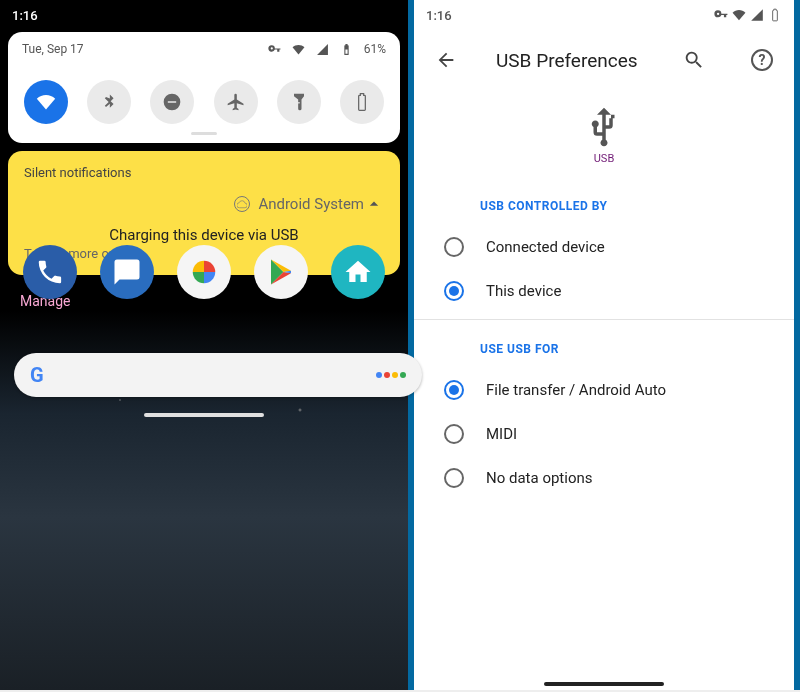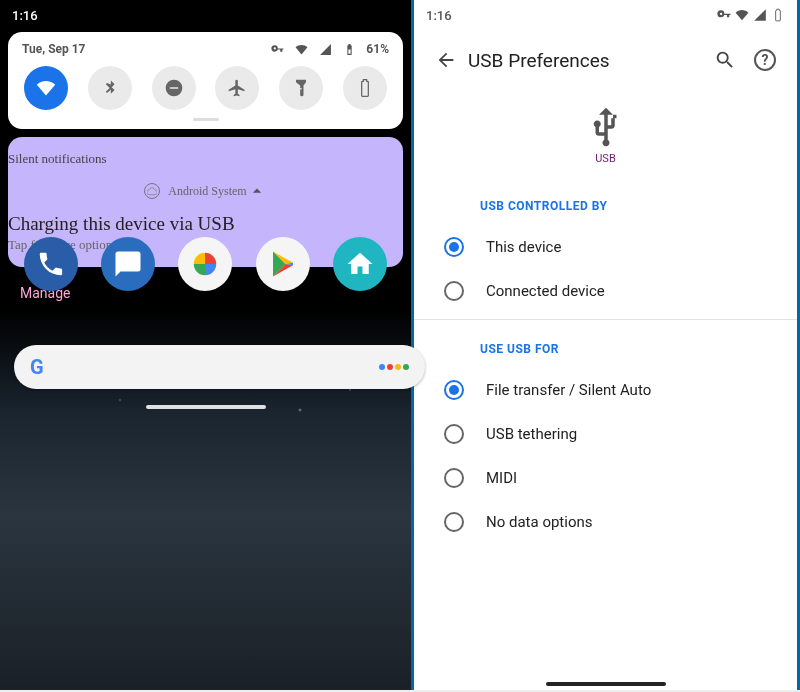--- a/index.html
+++ b/index.html
@@ -7,21 +7,21 @@
     font-family: Roboto, Arial, sans-serif;
     background: #eee;
     width: 800px;
     height: 692px;
     overflow: hidden;
     display: flex;
   }
   .screen {
     position: relative;
     height: 690px;
-    border-right: 3px solid #0369a1;
+    border-right: 6px solid #0369a1;
   }
   .screen-left { width: 414px; background: #000; }
   .screen-right { flex: 1; background: #fff; }
 
   
   .status-bar {
     height: 30px;
     display: flex;
     align-items: center;
     justify-content: space-between;
@@ -54,51 +54,49 @@
     background: #fff;
     border-radius: 14px;
     padding: 10px 14px 6px 14px;
   }
   .qs-header {
     display: flex;
     justify-content: space-between;
     align-items: flex-start;
     font-size: 12px;
     color: #555;
-    margin-bottom: 10px;
-    font-weight: bold;
+    margin-bottom: 24px;
   }
   .qs-status { display:flex; align-items:center; gap:10px; color:#555; font-size:12px; }
   .qs-status svg { width:13px; height:13px; fill:#555; }
   .qs-row { display: flex; justify-content: space-between; padding: 0 2px; }
   .qs-tile {
     width: 44px; height: 44px;
     background: #eaeaea;
     border-radius: 50%;
     display: flex; align-items: center; justify-content: center;
     color: #666;
   }
   .qs-tile.active { background: #1a73e8; color: #fff; }
   .qs-tile svg { width: 20px; height: 20px; fill: currentColor; }
   .qs-handle { width: 26px; height: 3px; background:#ddd; border-radius:2px; margin: 8px auto 2px; }
 
   .notif-panel {
     margin: 0 8px 8px 8px;
-    background: #c4b5fd;
+    background: #fde047;
     border-radius: 14px;
-    padding: 14px 0;
-    font-family: Liberation Serif, serif;
+    padding: 14px 16px;
   }
   .notif-section-title { font-size: 13px; color:#444; margin-bottom: 14px; }
-  .notif-app-row { display:flex; align-items:center; justify-content:center; font-size:12px; color:#666; }
+  .notif-app-row { display:flex; align-items:center; justify-content:flex-end; font-size:15px; color:#666; }
   .notif-app-row .left { display:flex; align-items:center; gap:8px; }
   .app-ico-circle { width:16px; height:16px; border: 1.5px solid #777; border-radius:50%; display:flex; align-items:center; justify-content:center;}
   .app-ico-circle svg{ width:10px; height:10px; fill:#777;}
   .chevron { width: 20px; height: 20px; fill: #555; }
-  .notif-title { font-size: 19px; color:#222; margin-top: 12px; }
+  .notif-title { font-size: 15px; color:#222; margin-top: 12px; text-align: center; }
   .notif-sub { font-size: 13px; color:#666; margin-top: 2px; }
 
   .manage-label { color:#f9a8d4; font-size:14px; padding: 10px 20px; }
 
   .dock {
     position:absolute;
     bottom: 74px; left:0; right:0;
     display:flex; justify-content: space-around;
     padding: 0 12px;
   }
@@ -127,21 +125,21 @@
   .assistant-dots { display:flex; gap:2px; }
   .assistant-dots span{ width:6px; height:6px; border-radius:50%; display:block;}
   .assistant-dots span:nth-child(1){background:#4285F4}
   .assistant-dots span:nth-child(2){background:#EA4335}
   .assistant-dots span:nth-child(3){background:#FBBC05}
   .assistant-dots span:nth-child(4){background:#34A853}
 
   .nav-pill { position:absolute; bottom:4px; left:50%; transform:translateX(-50%); width:120px; height:4px; background:#e0e0e0; border-radius:3px; }
 
   
-  .app-bar { display:flex; align-items:center; padding: 8px 14px 0 14px; gap: 4px; height:52px; }
+  .app-bar { display:flex; align-items:center; padding: 8px 14px 0 14px; gap: 32px; height:52px; }
   .app-bar .title { flex:1; font-size:19px; color:#222; font-weight:400; }
   .app-bar svg { width:22px; height:22px; fill:#444; }
   .icon-btn { width:36px; height:36px; display:flex; align-items:center; justify-content:center; }
   .help-circle { width:22px;height:22px;border:2px solid #555;border-radius:50%; display:flex;align-items:center;justify-content:center; font-size:14px; font-weight:700; color:#555;}
 
   .hero { text-align:center; padding: 24px 0 18px; }
   .hero svg { width:42px; height:42px; fill:#555; }
   .hero-label { font-size:11px; color:#701a75; }
 
   .section-header { font-size:12px; font-weight:700; color:#1a73e8; letter-spacing:.5px; padding: 16px 20px 12px 66px; }
@@ -343,38 +341,34 @@
   <div class="hero">
     <svg viewBox="0 0 24 24">
         <path d="M15 7v4h-2V5h3l-4-4-4 4h3v10H8v-3a2 2 0 1 0-2 0v3a2 2 0 0 0 2 2h3v2.3a2 2 0 1 0 2 0V13h2a2 2 0 0 0 2-2V7zM16 5h2v2h-2z"></path>
       </svg>
     <div class="hero-label">USB</div>
   </div>
 
   <div class="section-header">USB CONTROLLED BY</div>
   <div id="section1">
       <div class="radio-row">
+        <div class="radio"></div>
+        <div class="radio-label">Connected device</div>
+      </div>
+      <div class="radio-row">
         <div class="radio checked"></div>
         <div class="radio-label">This device</div>
-      </div>
-      <div class="radio-row">
-        <div class="radio"></div>
-        <div class="radio-label">Connected device</div>
       </div>
     </div>
   <div class="sep"></div>
   <div class="section-header">USE USB FOR</div>
   <div id="section2">
       <div class="radio-row">
         <div class="radio checked"></div>
-        <div class="radio-label">File transfer / Silent Auto</div>
-      </div>
-      <div class="radio-row">
-        <div class="radio"></div>
-        <div class="radio-label">USB tethering</div>
+        <div class="radio-label">File transfer / Android Auto</div>
       </div>
       <div class="radio-row">
         <div class="radio"></div>
         <div class="radio-label">MIDI</div>
       </div>
       <div class="radio-row">
         <div class="radio"></div>
         <div class="radio-label">No data options</div>
       </div>
     </div>

